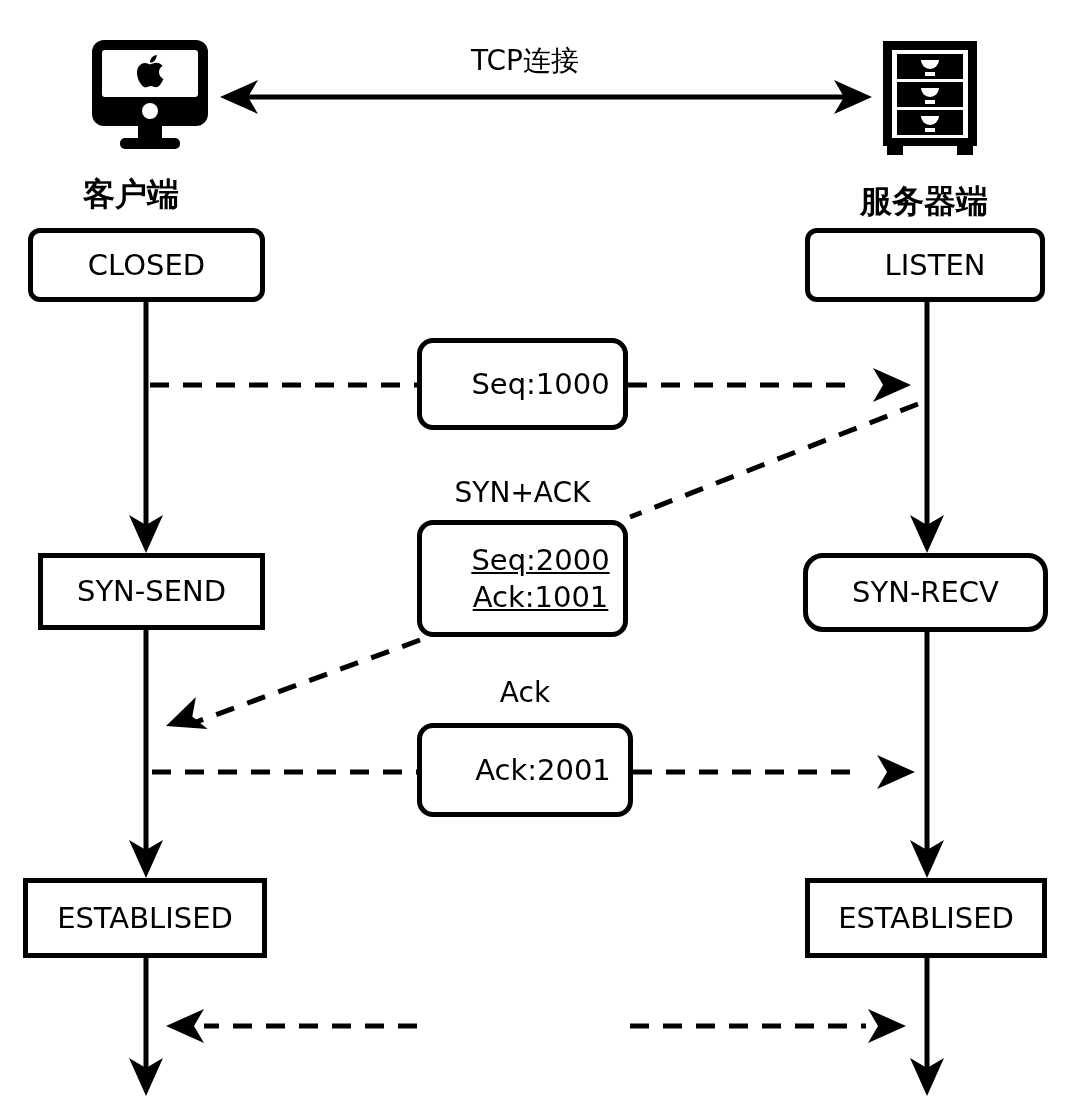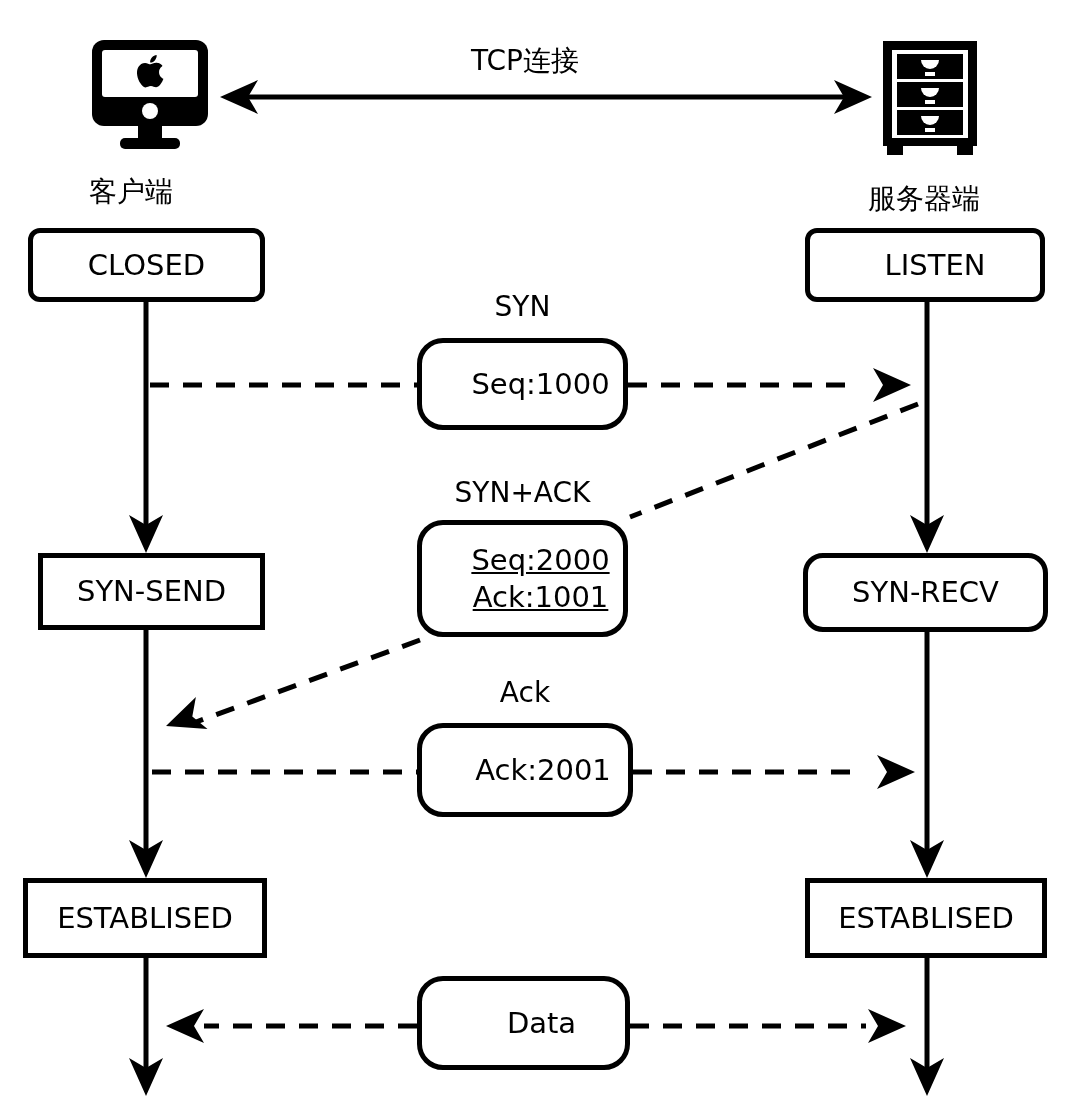--- a/index.html
+++ b/index.html
@@ -8,24 +8,24 @@
     font-family:"DejaVu Sans","Liberation Sans",sans-serif; color:#000;
     overflow:hidden;
   }
   .layer { position:absolute; left:0; top:0; width:1080px; height:1107px; }
   .box {
     position:absolute; box-sizing:border-box; background:#fff;
     border:5px solid #000; display:flex; flex-direction:column;
     align-items:center; justify-content:center;
     font-size:29px; line-height:1.25; text-align:center;
   }
-  .rounded { border-radius:26px;padding-left:36px; }
+  .rounded { border-radius:16px;padding-left:36px; }
   .pill { border-radius:12px; }
   .lbl { position:absolute; text-align:center; font-size:28px; }
-  .actor-lbl { font-size:28px; }
+  .actor-lbl { font-size:32px;font-weight:bold; }
   .top-lbl { font-size:28px; }
 </style>
 </head>
 <body>
 
 <div class="canvas">
 
   <svg class="layer" viewBox="0 0 1080 1107" xmlns="http://www.w3.org/2000/svg">
 
     <g fill="#000" stroke="none">
@@ -126,33 +126,29 @@
   <div class="box pill" style="left:805px; top:228px; width:240px; height:74px;padding-left:20px;">
     <span>LISTEN</span>
   </div>
   <div class="box" style="left:803px; top:553px; width:245px; height:79px;border-radius:20px;">
     <span>SYN-RECV</span>
   </div>
   <div class="box" style="left:805px; top:878px; width:242px; height:80px;">
     <span>ESTABLISED</span>
   </div>
 
-  <div class="lbl" style="left:417px; top:290px; width:211px;">SYN</div>
   <div class="box rounded" style="left:417px; top:338px; width:211px; height:92px;">
     <span>Seq:1000</span>
   </div>
 
   <div class="lbl" style="left:417px; top:476px; width:211px;">SYN+ACK</div>
   <div class="box rounded" style="left:417px; top:520px; width:211px; height:117px;text-decoration:underline;">
     <span>Seq:2000</span>
     <span>Ack:1001</span>
   </div>
 
   <div class="lbl" style="left:417px; top:676px; width:216px;">Ack</div>
   <div class="box rounded" style="left:417px; top:723px; width:216px; height:94px;">
     <span>Ack:2001</span>
   </div>
 
-  <div class="box rounded" style="left:417px; top:976px; width:213px; height:94px;">
-    <span>Data</span>
-  </div>
 
 </div>
 
 </body></html>

